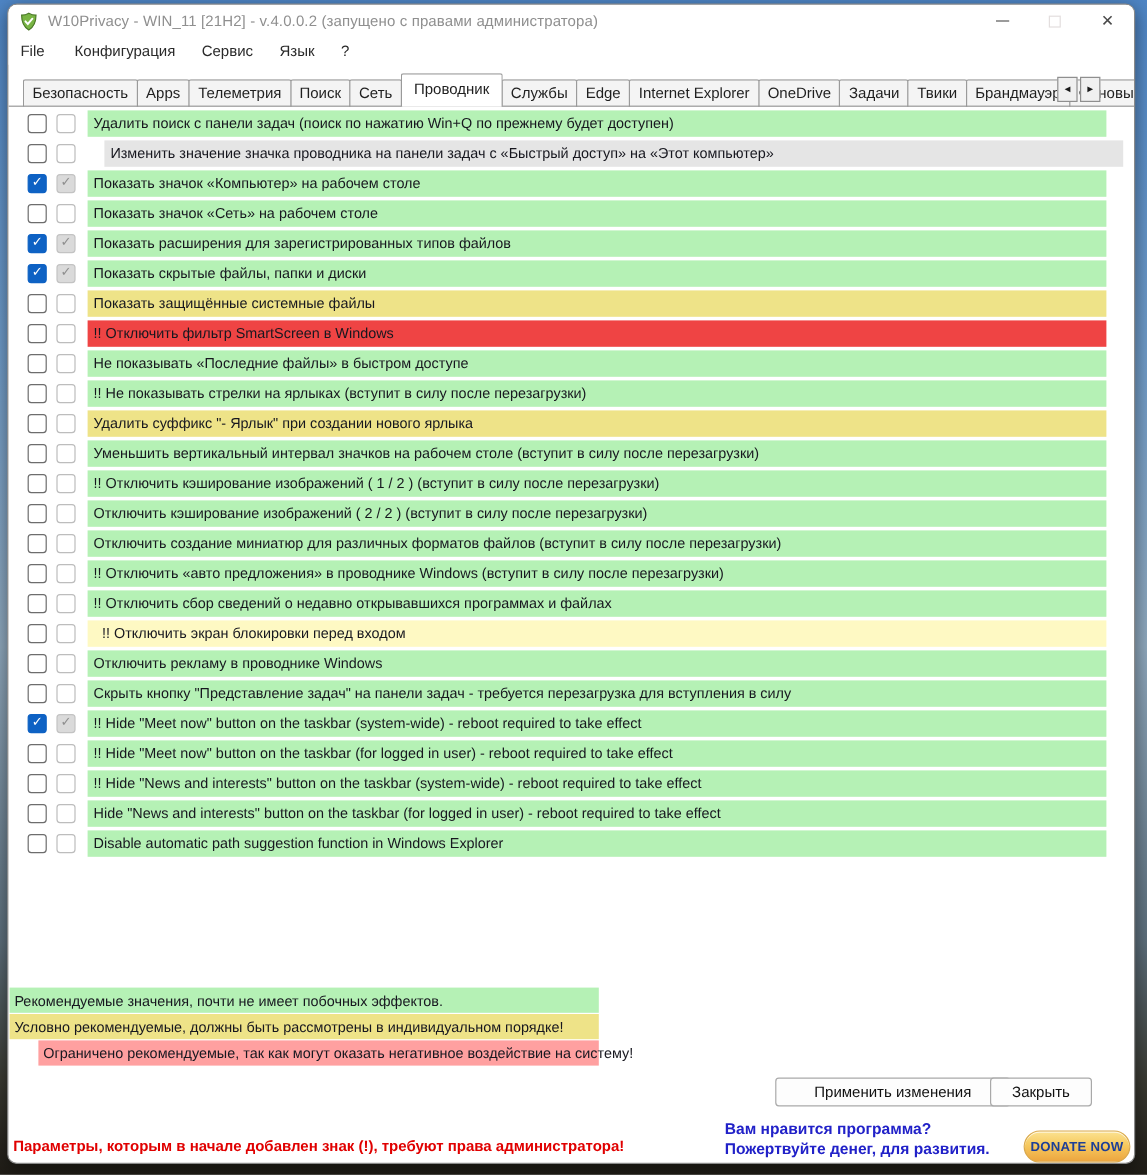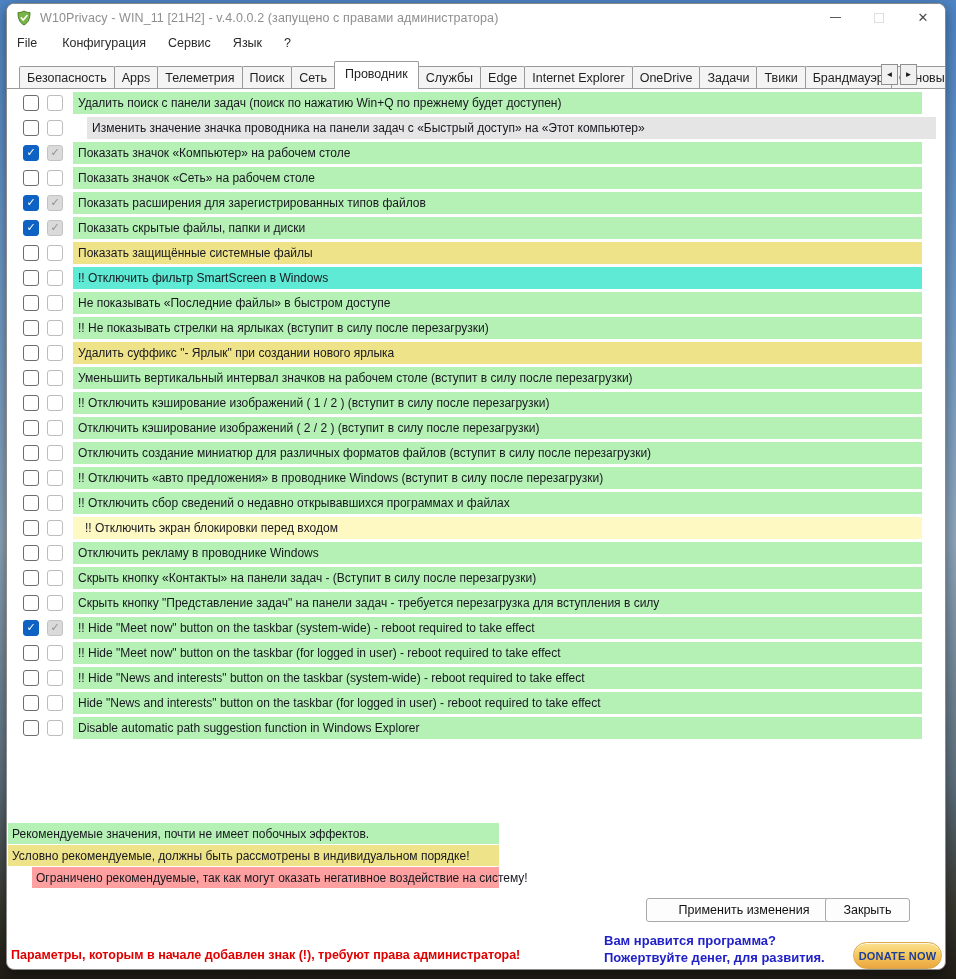--- a/index.html
+++ b/index.html
@@ -152,21 +152,21 @@
         <div class="bar" style="background-color: rgb(181, 241, 181);">Показать скрытые файлы, папки и диски</div>
       </div>
       <div class="row">
         <span class="cb cb1"></span>
         <span class="cb cb2"></span>
         <div class="bar" style="background-color: rgb(238, 227, 136);">Показать защищённые системные файлы</div>
       </div>
       <div class="row">
         <span class="cb cb1"></span>
         <span class="cb cb2"></span>
-        <div class="bar" style="background-color: #5eead4;">!! Отключить фильтр SmartScreen в Windows</div>
+        <div class="bar" style="background-color: #ef4444;">!! Отключить фильтр SmartScreen в Windows</div>
       </div>
       <div class="row">
         <span class="cb cb1"></span>
         <span class="cb cb2"></span>
         <div class="bar" style="background-color: rgb(181, 241, 181);">Не показывать «Последние файлы» в быстром доступе</div>
       </div>
       <div class="row">
         <span class="cb cb1"></span>
         <span class="cb cb2"></span>
         <div class="bar" style="background-color: rgb(181, 241, 181);">!! Не показывать стрелки на ярлыках (вступит в силу после перезагрузки)</div>
@@ -208,25 +208,20 @@
       </div>
       <div class="row">
         <span class="cb cb1"></span>
         <span class="cb cb2"></span>
         <div class="bar" style="background-color: #fef9c3; padding-left: 12px;">!! Отключить экран блокировки перед входом</div>
       </div>
       <div class="row">
         <span class="cb cb1"></span>
         <span class="cb cb2"></span>
         <div class="bar" style="background-color: rgb(181, 241, 181);">Отключить рекламу в проводнике Windows</div>
-      </div>
-      <div class="row">
-        <span class="cb cb1"></span>
-        <span class="cb cb2"></span>
-        <div class="bar" style="background-color: rgb(181, 241, 181);">Скрыть кнопку «Контакты» на панели задач - (Вступит в силу после перезагрузки)</div>
       </div>
       <div class="row">
         <span class="cb cb1"></span>
         <span class="cb cb2"></span>
         <div class="bar" style="background-color: rgb(181, 241, 181);">Скрыть кнопку "Представление задач" на панели задач - требуется перезагрузка для вступления в силу</div>
       </div>
       <div class="row">
         <span class="cb cb1 on">✓</span>
         <span class="cb cb2 on">✓</span>
         <div class="bar" style="background-color: rgb(181, 241, 181);">!! Hide "Meet now" button on the taskbar (system-wide) - reboot required to take effect</div>

